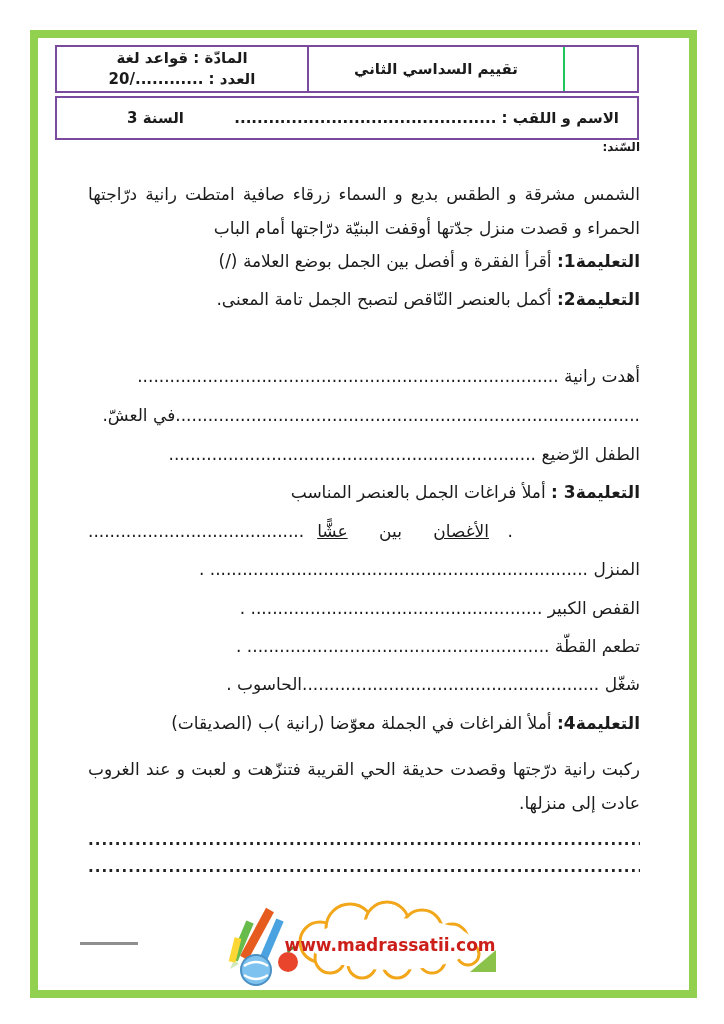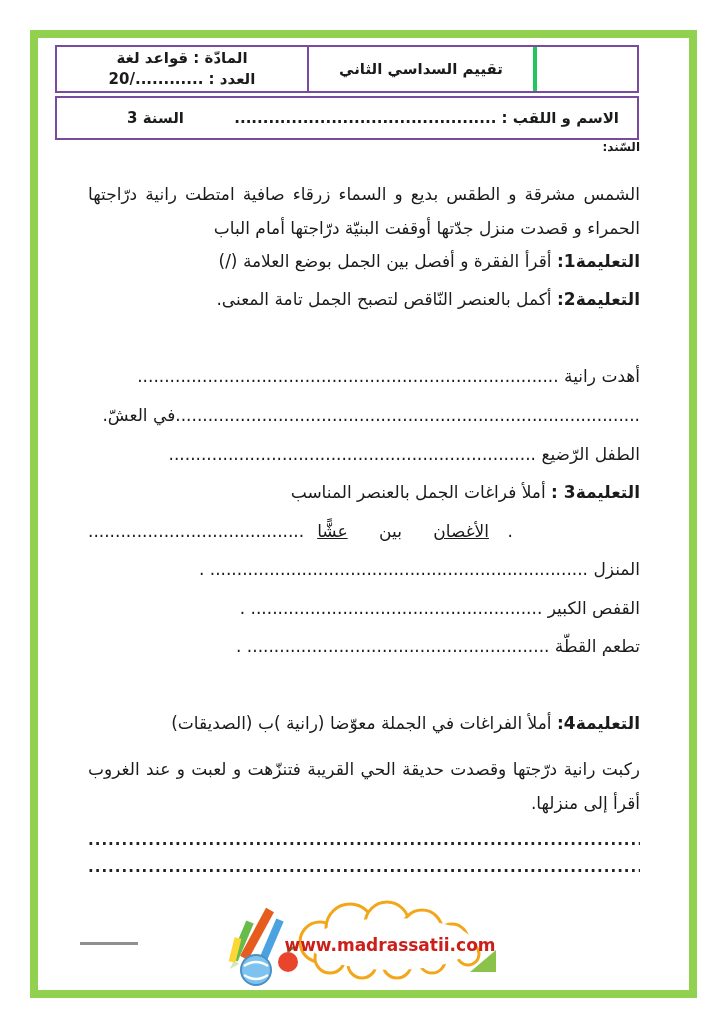--- a/index.html
+++ b/index.html
@@ -6,21 +6,21 @@
   .page{position:relative;width:724px;height:1024px;background:#ffffff;overflow:hidden;
         font-family:"DejaVu Sans",sans-serif;color:#1b1b1b;}
   .frame{position:absolute;left:30px;top:30px;width:651px;height:952px;border:8px solid #92d050;background:#fff;}
   
   .hrow1{position:absolute;left:55px;top:45px;width:584px;height:48px;border:2px solid #7a4a9e;display:flex;box-sizing:border-box;}
   .hrow2{position:absolute;left:55px;top:96px;width:584px;height:44px;border:2px solid #7a4a9e;box-sizing:border-box;
          display:flex;align-items:center;direction:rtl;font-weight:bold;font-size:15px;}
   .hcell{box-sizing:border-box;display:flex;flex-direction:column;justify-content:center;align-items:center;
          font-weight:bold;font-size:15px;direction:rtl;line-height:21px;}
   .hcell-subject{width:252px;border-right:2px solid #7a4a9e;}
-  .hcell-title{width:228px;border-right:4px solid #22c55e;}
+  .hcell-title{width:256px;border-right:2px solid #22c55e;}
   .hcell-empty{flex:1;}
   .hname{padding-right:18px;}
   .hgrade{margin-right:auto;padding-left:70px;}
   
   .line{position:absolute;direction:rtl;font-size:17px;white-space:nowrap;}
   .r{right:84px;text-align:right;}
   .lbl{font-weight:bold;}
   .par{position:absolute;left:88px;width:552px;direction:rtl;font-size:17px;line-height:34px;text-align:justify;}
   .sanad-label{position:absolute;right:84px;font-size:12px;font-weight:bold;direction:rtl;}
   .ltrline{position:absolute;left:88px;direction:ltr;font-size:17px;white-space:nowrap;}
@@ -68,25 +68,26 @@
 
   <div class="line r" style="top:482px;">
     <span class="lbl">التعليمة3 :</span><span> أملأ فراغات الجمل بالعنصر المناسب</span>
   </div>
   <div class="ltrline" style="top:521px;">
     <span>........................................</span><span class="w">عشًّا</span> <span class="w">بين</span> <span class="w">الأغصان</span> <span>.</span>
   </div>
   <div class="line r" style="top:559px;">المنزل ...................................................................... .</div>
   <div class="line r" style="top:598px;">القفص الكبير ...................................................... .</div>
   <div class="line r" style="top:636px;">تطعم القطّة ........................................................ .</div>
+  <div class="line r" style="top:674px;">شغّل .......................................................الحاسوب .</div>
 
   <div class="line r" style="top:713px;">
     <span class="lbl">التعليمة4:</span><span> أملأ الفراغات في الجملة معوّضا (رانية )ب (الصديقات)</span>
   </div>
-  <div class="par" style="top:752px;">ركبت رانية درّجتها وقصدت حديقة الحي القريبة فتنزّهت و لعبت و عند الغروب أقرأ إلى منزلها.</div>
+  <div class="par" style="top:752px;">ركبت رانية درّجتها وقصدت حديقة الحي القريبة فتنزّهت و لعبت و عند الغروب عادت إلى منزلها.</div>
 
   <div class="ansdots" style="top:831px;">....................................................................................................</div>
   <div class="ansdots" style="top:858px;">....................................................................................................</div>
 
   <div class="grayline"></div>
 
   <svg class="logo" width="300" height="92" viewBox="0 0 300 92">
 
     <polygon points="258,72 284,72 284,50" fill="#8bc34a"></polygon>
 

